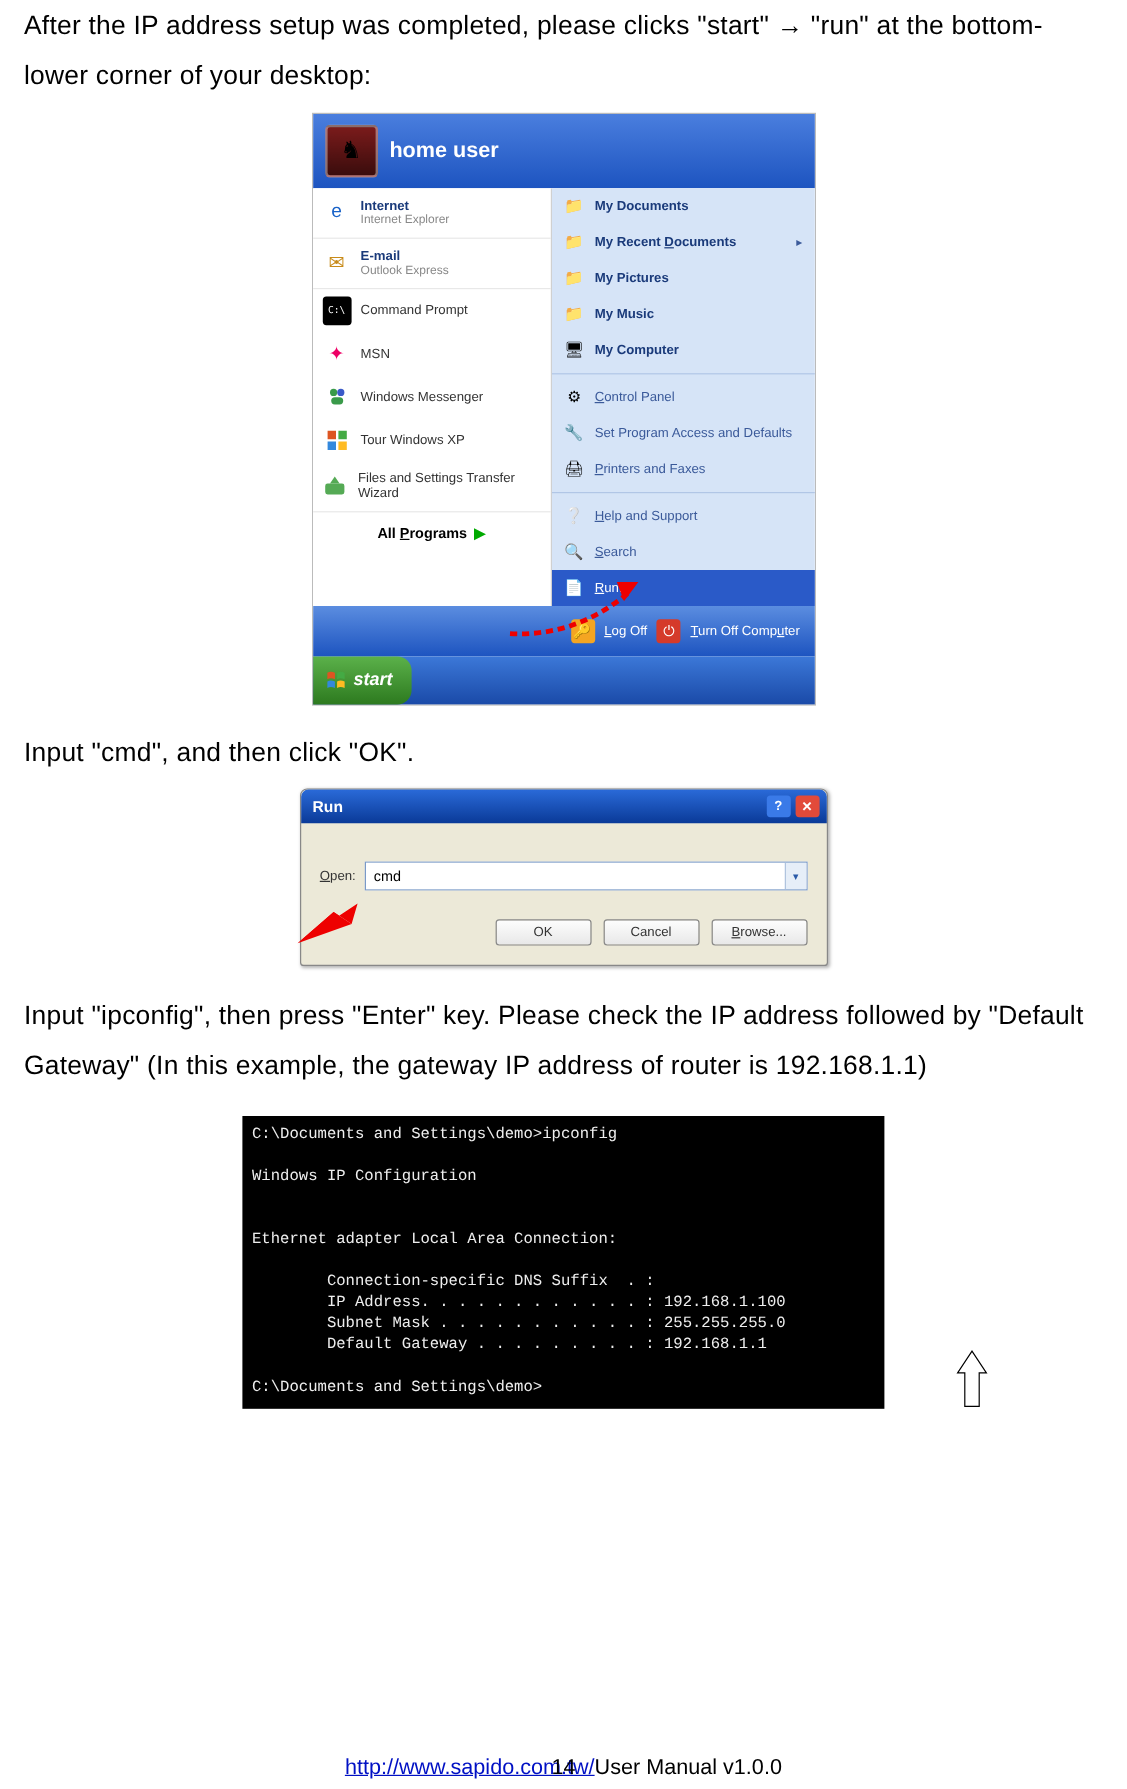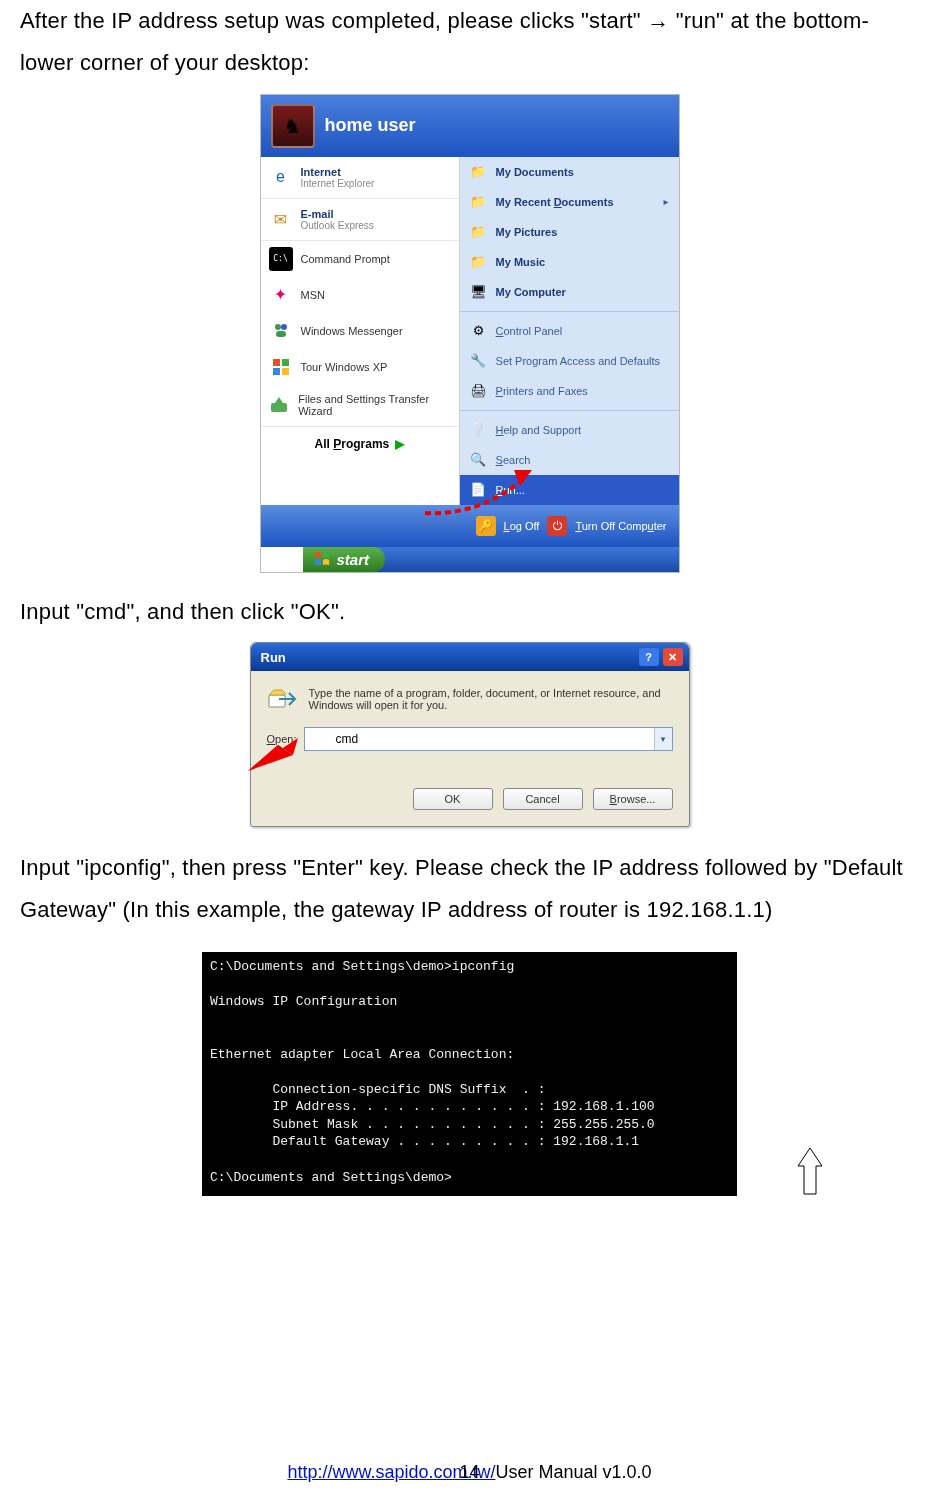--- a/index.html
+++ b/index.html
@@ -37,41 +37,41 @@
   .rt-item.selected { background:#2a5ac8; color:#fff; }
   .rt-item.selected .rt-light { color:#fff; }
   .rt-icon { width:18px; height:18px; display:flex; align-items:center; justify-content:center; font-size:13px; }
   .rt-sep { border-top: 1px solid #b1c6e6; margin: 4px 0; }
   .all-programs { text-align:center; font-size:12px; font-weight:bold; padding:10px 0; display:flex; align-items:center; justify-content:center; gap:6px; }
   .all-programs .arrow { color:#0a0; }
   .sm-footer { height: 42px; background: linear-gradient(#5b8de0, #1d54c0); display:flex; justify-content:flex-end; align-items:center; gap:8px; padding-right:12px; font-size:11px; color:#fff; }
   .sm-footer .sq { width:20px; height:20px; border-radius:3px; display:flex; align-items:center; justify-content:center; font-size:12px; }
   .sm-logoff { background:#f4a522; }
   .sm-turnoff { background:#d53a2a; }
-  .sm-taskbar { height:25px; background:linear-gradient(#3c78d8, #1a4aa8);margin-left:42px; }
+  .sm-taskbar { height:40px; background:linear-gradient(#3c78d8, #1a4aa8); }
   .sm-start { display:inline-flex; align-items:center; height:100%; padding:0 16px 0 10px; background:linear-gradient(#5bb14a, #2d7a1f); color:#fff; font-weight:bold; font-style:italic; font-size:15px; border-radius:0 12px 12px 0; gap:6px; }
   .red-arrow-wrap { position: relative; }
   .red-arrow-sm { position:absolute; bottom:55px; left:160px; width:120px; height:50px; }
 
   
   .run-fig { width: 440px; border: 1px solid #888; background:#ece9d8; border-radius:6px 6px 3px 3px; box-shadow:1px 1px 3px rgba(0,0,0,0.3); }
   .run-title { height: 28px; background:linear-gradient(#2a6ad8, #0a3a98); border-radius:6px 6px 0 0; display:flex; align-items:center; justify-content:space-between; padding:0 6px 0 10px; color:#fff; font-weight:bold; font-size:13px; }
   .run-title .btns { display:flex; gap:4px; }
   .run-title .tb { width:20px; height:18px; border-radius:3px; display:flex; align-items:center; justify-content:center; font-size:11px; }
   .run-help { background:#3a7ae8; }
   .run-close { background:#e24a3a; }
   .run-body { padding: 16px; font-size:11px; color:#333; position:relative; }
   .run-desc-row { display:flex; gap:12px; align-items:flex-start; }
   .run-icon { width:32px; height:24px; display:flex; align-items:center; justify-content:center; font-size:20px; color:#3a7ae8; }
   .run-input-row { display:flex; align-items:center; gap:8px; margin-top:16px; }
   .run-open-label { font-size:11px; }
-  .run-input { flex:1; display:flex; border:1px solid #7a9ac8; background:#ffffff;padding-left:24px; }
+  .run-input { flex:1; display:flex; border:1px solid #7a9ac8; background:#ffffff; }
   .run-input input { flex:1; border:none; padding:4px 6px; font-size:12px; outline:none; }
   .run-dd { width:18px; background:#e6eef8; border-left:1px solid #b0c4de; display:flex; align-items:center; justify-content:center; font-size:9px; color:#2a5aa8; }
-  .run-btns { display:flex; justify-content:flex-end; gap:10px; margin-top:37px; }
+  .run-btns { display:flex; justify-content:flex-end; gap:10px; margin-top:24px; }
   .run-btn { padding:4px 0; width:80px; text-align:center; font-size:11px; background:linear-gradient(#fdfdfd,#e8e8e8); border:1px solid #888; border-radius:3px; }
   .red-arrow-run { position:absolute; left:-8px; top:62px; width:60px; height:40px; }
 
   
   .cmd-fig { width: 535px; background:#000; padding:6px 8px 10px 8px; font-family: "Courier New", monospace; font-size:13px; color:#eee; line-height:1.35; }
   .cmd-line { white-space:pre; }
   .cmd-arrow-wrap { position:relative; display:flex; justify-content:center;margin-top:21px; }
   .cmd-arrow { position:absolute; right:95px; bottom:0; width:28px; height:50px; }
 
   
@@ -234,30 +234,20 @@
 <div class="figure-wrap">
   <div class="run-fig">
     <div class="run-title">
       <span>Run</span>
       <span class="btns">
         <span class="tb run-help">?</span>
         <span class="tb run-close">✕</span>
       </span>
     </div>
     <div class="run-body">
-      <div class="run-desc-row">
-        <span class="run-icon">
-          <svg width="30" height="24" viewBox="0 0 30 24">
-                <rect x="2" y="8" width="16" height="12" rx="1" fill="#fff" stroke="#888"></rect>
-                <path d="M2 8 l5 -5 h8 l3 3 v2 h-16 z" fill="#f4d060" stroke="#c8a030"></path>
-                <path d="M22 6 L28 12 L22 18 M12 12 h16" stroke="#38a" stroke-width="2" fill="none"></path>
-              </svg>
-        </span>
-        <span>Type the name of a program, folder, document, or Internet resource, and Windows will open it for you.</span>
-      </div>
       <div class="run-input-row">
         <span class="run-open-label"><span class="underline-accel">O</span><span>pen:</span></span>
         <span class="run-input">
           <input type="text" value="cmd" style="">
           <span class="run-dd">▾</span>
         </span>
       </div>
       <div class="run-btns">
         <span class="run-btn">OK</span>
         <span class="run-btn">Cancel</span>

